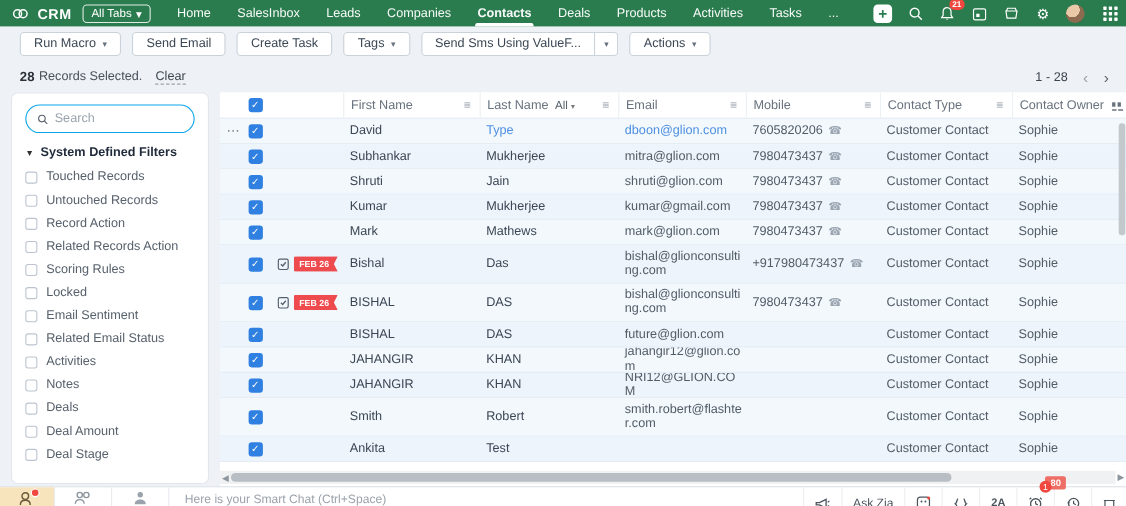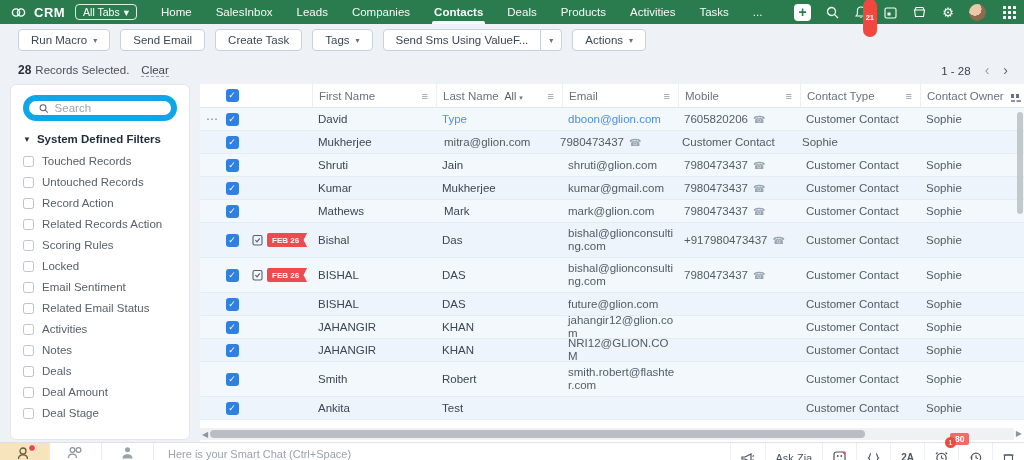--- a/index.html
+++ b/index.html
@@ -15,21 +15,21 @@
   .nav-tabs { display:flex; align-items:center; gap:24px; margin-left:16px; height:24px;}
   .nav-tab { color:rgba(255,255,255,.96); font-size:11.5px; height:24px; line-height:24px; cursor:pointer; position:relative; white-space:nowrap;}
   .nav-tab.active { font-weight:bold; }
   .nav-tab.active::after { content:""; position:absolute; left:-2px; right:-2px; bottom:0; height:3px; background:#fff; border-radius:2px 2px 0 0;}
   .nav-right { display:flex; align-items:center; gap:13px; }
   .nico { width:16px; height:16px; display:flex; align-items:center; justify-content:center; cursor:pointer; position:relative;}
   .nico svg { display:block; }
   .plusbtn { width:17px; height:17px; background:#fff; border-radius:4px; display:flex; align-items:center; justify-content:center;
     color:#2a7c4e; font-weight:bold; font-size:14px; line-height:14px; cursor:pointer;}
   .badge21 { position:absolute; top:-5px; right:-8px; background:#f0483e; color:#fff; font-size:7.5px; font-weight:bold;
-    border-radius:7px; padding:15px 3px; line-height:8px;}
+    border-radius:7px; padding:1px 3px; line-height:8px;}
   .avatar { width:17px; height:17px; border-radius:50%;
     background:radial-gradient(circle at 35% 30%, #e9c9a8 0 40%, #8c6b51 41% 75%, #5f4a38 76%); cursor:pointer;}
   .gridico { display:grid; grid-template-columns:repeat(3,3px); grid-gap:2px; cursor:pointer; margin-left:4px;}
   .gridico i { width:3px; height:3px; background:#fff; border-radius:.5px;}
 
   
   .toolbar { height:32px; display:flex; align-items:center; gap:10px; padding:0 18px; background:#eef1f5;}
   .tbtn { background:#fff; border:1px solid #c9d2da; border-radius:4px; height:22px; padding:0 12px;
     font-size:11.5px; color:#3b4754; display:flex; align-items:center; gap:6px; cursor:pointer; font-family:inherit;}
   .tbtn .car { font-size:8px; color:#66727e;}
@@ -44,21 +44,21 @@
   .selright { margin-left:auto; display:flex; align-items:flex-end; gap:14px;}
   .range { color:#3d454e; font-size:11.5px; }
   .pgch { color:#98a1aa; font-size:14px; cursor:pointer; line-height:1;}
   .pgch.next { color:#5d6770; }
 
   
   .content { position:absolute; top:84px; left:0; right:0; height:358px; display:flex; }
   .sidebar { width:180px; margin-left:10px; background:#fff; border:1px solid #e3e7ec; border-radius:6px;
     padding:10px 12px; overflow:hidden; height:356px;}
   .sb-title { font-size:12px; font-weight:bold; color:#202733; margin-bottom:10px;}
-  .sb-search { display:flex; align-items:center; gap:6px; border:6px solid #0ea5e9; border-radius:14px;
+  .sb-search { display:flex; align-items:center; gap:6px; border:1px solid #0ea5e9; border-radius:14px;
     height:26px; padding:0 10px; margin-bottom:12px;}
   .sb-search input { border:none; outline:none; width:100%; font-size:11.5px; color:#333; font-family:inherit;}
   .sb-search input::placeholder { color:#9aa4ae; }
   .sb-section { font-size:11.5px; font-weight:bold; color:#1f2a3a; display:flex; align-items:center; gap:6px; margin-bottom:10px; cursor:pointer;}
   .sb-section .car { font-size:8px; color:#333;}
   .sb-item { display:flex; align-items:center; gap:8px; margin-bottom:9px; cursor:pointer;}
   .cb { width:11px; height:11px; border:1px solid #bcc5cf; border-radius:2.5px; background:#fff; flex:none;}
   .sb-item span.lbl { font-size:11.5px; color:#57616c; white-space:nowrap;}
 
   
@@ -351,20 +351,23 @@
           <div class="cell c-owner">
             <span>Sophie</span>
           </div>
         </div>
         <div class="trow even">
           <div class="cell c-dots"></div>
           <div class="cell c-check">
             <span class="chk">✓</span>
           </div>
           <div class="cell c-badge"></div>
+          <div class="cell c-first">
+            <span class="name">Subhankar</span>
+          </div>
           <div class="cell c-last">
             <span class="name">Mukherjee</span>
           </div>
           <div class="cell c-email">
             <span class="emailtxt ">mitra@glion.com</span>
           </div>
           <div class="cell c-mobile">
             <span>7980473437</span>
             <span class="phone">☎</span>
           </div>
@@ -426,25 +429,25 @@
           <div class="cell c-owner">
             <span>Sophie</span>
           </div>
         </div>
         <div class="trow odd">
           <div class="cell c-dots"></div>
           <div class="cell c-check">
             <span class="chk">✓</span>
           </div>
           <div class="cell c-badge"></div>
+          <div class="cell c-first">
+            <span class="name">Mark</span>
+          </div>
           <div class="cell c-last">
             <span class="name">Mathews</span>
-          </div>
-          <div class="cell c-first">
-            <span class="name">Mark</span>
           </div>
           <div class="cell c-email">
             <span class="emailtxt ">mark@glion.com</span>
           </div>
           <div class="cell c-mobile">
             <span>7980473437</span>
             <span class="phone">☎</span>
           </div>
           <div class="cell c-type">
             <span>Customer Contact</span>

